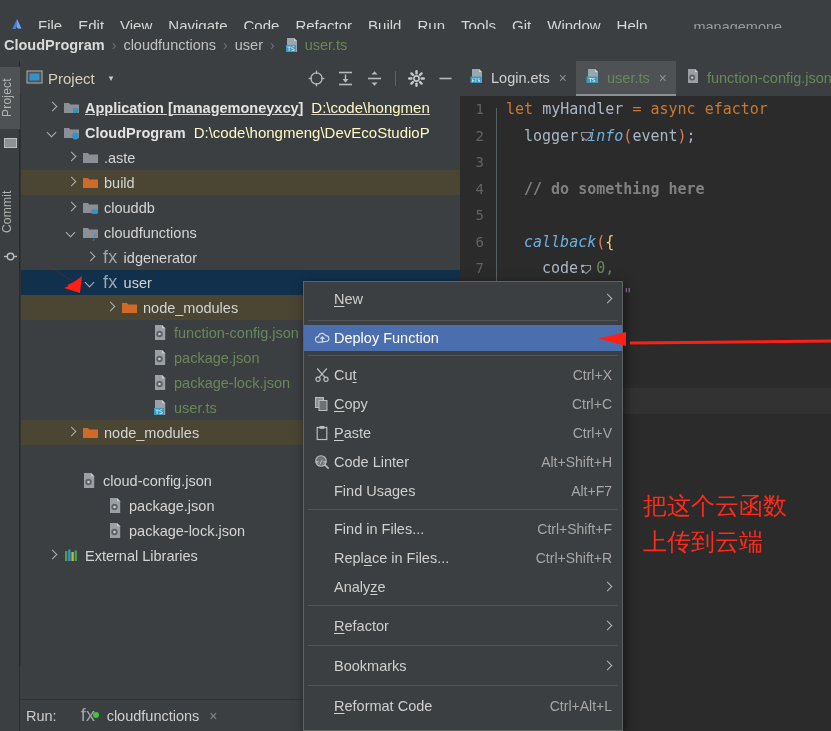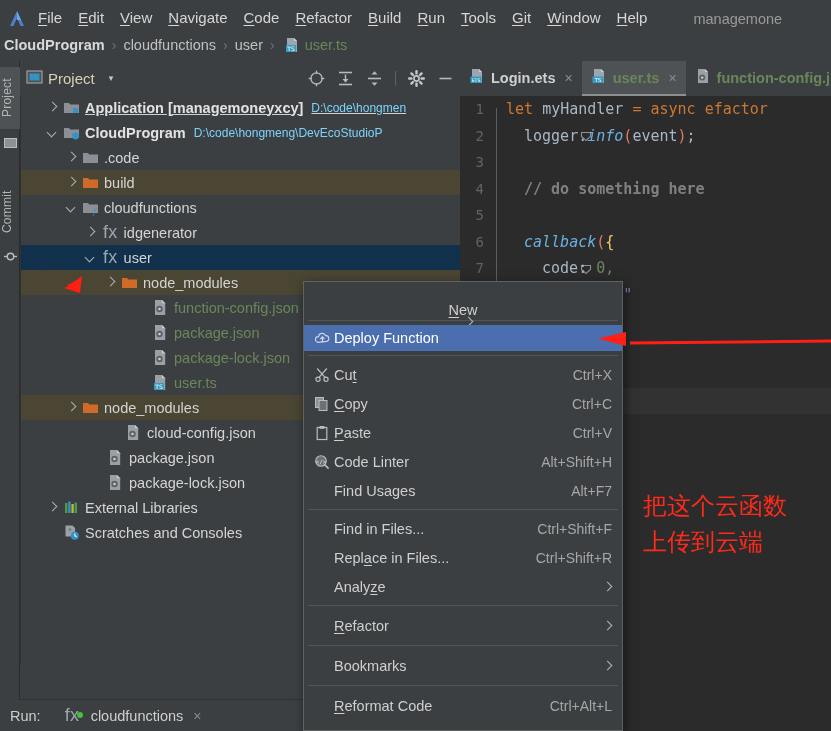--- a/index.html
+++ b/index.html
@@ -8,21 +8,21 @@
     overflow: hidden;
     background: #3c3f41;
     font-family: "Liberation Sans", sans-serif;
     color: #bbbbbb;
     -webkit-font-smoothing: antialiased;
   }
   #app { position: relative; width: 831px; height: 731px; }
 
   
   .menubar {
-    position: absolute; left: 0; top: 4px; width: 831px; height: 29px;
+    position: absolute; left: 0; top: 12px; width: 831px; height: 29px;
     background: #3c3f41;
     display: flex; align-items: center;
   }
   .logo-ide {
     width: 26px; height: 26px; margin-left: 4px;
     display: flex; align-items: center; justify-content: center;
   }
   .menubar .mitem {
     font-size: 15px; color: #d6d6d6;
     padding: 2px 8px 3px 8px; line-height: 18px;
@@ -102,30 +102,30 @@
     transform: rotate(-45deg);
   }
   .arrow.down::before {
     left: 1px; top: 2px; transform: rotate(45deg);
   }
   .arrow.none::before { display: none; }
   .ico { width: 17px; height: 17px; flex: 0 0 17px; margin-right: 5px; }
   .lbl { color: #d4d4d4; }
   .lbl.bold { font-weight: bold; color: #e2e2e2; }
   .lbl.green { color: #6a8759; }
-  .lbl.path { color: #7dd3fc; font-weight: normal; margin-left: 8px; font-size: 12px; }
+  .lbl.path { color: #fef9c3; font-weight: normal; margin-left: 8px; font-size: 15px; }
   .fxtag { color: #9aa7b0; font-size: 18px; margin-right: 6px; letter-spacing:.3px;}
   .panel-sep {
     position: absolute; left: 20px; top: 699px; width: 440px; height: 1px;
     background: #2f3234;
   }
 
   
   .runbar {
-    position: absolute; left: 4px; top: 700px; width: 440px; height: 31px;
+    position: absolute; left: 20px; top: 700px; width: 440px; height: 31px;
     background: #3c3f41; display: flex; align-items: center;
     font-size: 14.5px;
   }
   .run-label { margin-left: 6px; color: #cccccc; }
   .run-tab {
     margin-left: 24px; display: flex; align-items: center; gap: 6px;
     color: #cfcfcf;
   }
   .run-close { color: #8a8a8a; font-size: 14px; margin-left: 4px; }
 
@@ -138,21 +138,21 @@
     position: relative; height: 35px; width: 371px; background: #3c3f41;
     display: flex; align-items: stretch;
   }
   .etab {
     display: flex; align-items: center; gap: 6px;
     padding: 0 9px; font-size: 14.5px; white-space: nowrap;
     border-bottom: 2px solid transparent;
   }
   .etab.active { background: #4e5254; border-bottom: 2px solid #8b8f91; }
   .etab .x { color: #8d8d8d; font-size: 14px; margin-left: 3px; }
-  .etab .tname { color: #cfcfcf; font-weight: bold; }
+  .etab .tname { color: #cfcfcf; }
   .etab .tname.green { color: #6a8759; }
 
   .code-area {
     position: absolute; left: 0; top: 35px; width: 371px; height: 635px;
     background: #2b2b2b; overflow: hidden;
     font-family: "DejaVu Sans Mono", monospace; font-size: 15px;
   }
   .cline {
     position: relative; height: 26.5px; line-height: 26.5px; white-space: pre;
   }
@@ -367,33 +367,45 @@
         <span class="lbl path">D:\code\hongmeng\DevEcoStudioP</span>
       </div>
 
       <div class="row" style="padding-left:45px;">
         <span class="arrow"></span>
         <span class="ico" style="margin-left:5px;">
           <svg width="17" height="17" viewBox="0 0 17 17">
             <path d="M1 4 h5 l1.3 1.6 h8.7 v8.4 h-15 z" fill="#8a9096"></path>
           </svg>
         </span>
-        <span class="lbl">.code</span>
+        <span class="lbl">.aste</span>
       </div>
 
       <div class="row hl-olive" style="padding-left:45px;">
         <span class="arrow"></span>
         <span class="ico" style="margin-left:5px;">
           <svg width="17" height="17" viewBox="0 0 17 17">
             <path d="M1 4 h5 l1.3 1.6 h8.7 v8.4 h-15 z" fill="#cf6a28"></path>
           </svg>
         </span>
         <span class="lbl">build</span>
       </div>
 
+      <div class="row" style="padding-left:45px;">
+        <span class="arrow"></span>
+        <span class="ico" style="margin-left:5px;">
+          <svg width="17" height="17" viewBox="0 0 17 17">
+            <path d="M1 4 h5 l1.3 1.6 h8.7 v8.4 h-15 z" fill="#8a9096"></path>
+            <ellipse cx="12.6" cy="11.5" rx="3.2" ry="1.2" fill="#3592c4"></ellipse>
+            <rect x="9.4" y="11.5" width="6.4" height="2.4" fill="#3592c4"></rect>
+            <ellipse cx="12.6" cy="13.9" rx="3.2" ry="1.2" fill="#3592c4"></ellipse>
+          </svg>
+        </span>
+        <span class="lbl">clouddb</span>
+      </div>
 
       <div class="row" style="padding-left:45px;">
         <span class="arrow down"></span>
         <span class="ico" style="margin-left:5px;">
           <svg width="17" height="17" viewBox="0 0 17 17">
             <path d="M1 4 h5 l1.3 1.6 h8.7 v8.4 h-15 z" fill="#8a9096"></path>
             <text x="12.6" y="15" font-size="8" fill="#3592c4" text-anchor="middle" font-family="DejaVu Serif, serif" font-style="italic">f</text>
           </svg>
         </span>
         <span class="lbl">cloudfunctions</span>
@@ -476,21 +488,21 @@
       <div class="row hl-olive" style="padding-left:45px;">
         <span class="arrow"></span>
         <span class="ico" style="margin-left:5px;">
           <svg width="17" height="17" viewBox="0 0 17 17">
             <path d="M1 4 h5 l1.3 1.6 h8.7 v8.4 h-15 z" fill="#cf6a28"></path>
           </svg>
         </span>
         <span class="lbl">node_modules</span>
       </div>
 
-      <div class="row" style="padding-left:88px;">
+      <div class="row" style="padding-left:44px;margin-top:23px;">
         <span class="arrow none"></span>
         <span class="ico" style="margin-left:5px;">
           <svg width="17" height="17" viewBox="0 0 17 17">
             <path d="M3 1 h7 l3.2 3.2 v11.8 h-10.2 z" fill="#9aa0a5"></path>
             <path d="M10 1 l3.2 3.2 h-3.2 z" fill="#c9ced2"></path>
             <circle cx="7.5" cy="10" r="3.2" fill="#5c6164"></circle>
             <circle cx="7.5" cy="10" r="1.3" fill="#c9ced2"></circle>
           </svg>
         </span>
         <span class="lbl">cloud-config.json</span>
@@ -528,33 +540,20 @@
           <svg width="17" height="17" viewBox="0 0 17 17">
             <rect x="2" y="4" width="2.4" height="10" fill="#4f9a4f"></rect>
             <rect x="5.2" y="2.5" width="2.4" height="11.5" fill="#3592c4"></rect>
             <rect x="8.4" y="5" width="2.4" height="9" fill="#b9b93a"></rect>
             <rect x="11.6" y="3.5" width="2.4" height="10.5" fill="#4f9a4f"></rect>
           </svg>
         </span>
         <span class="lbl">External Libraries</span>
       </div>
 
-      <div class="row" style="padding-left:26px;">
-        <span class="arrow none"></span>
-        <span class="ico" style="margin-left:5px;">
-          <svg width="17" height="17" viewBox="0 0 17 17">
-            <path d="M2.5 1.5 h7 l2.6 2.6 v8.4 h-9.6 z" fill="#9aa0a5"></path>
-            <text x="5.5" y="7" font-size="5" fill="#3c3f41" font-family="DejaVu Sans Mono, monospace">&gt;_</text>
-            <circle cx="11.8" cy="11.8" r="4" fill="#3592c4"></circle>
-            <line x1="11.8" y1="9.4" x2="11.8" y2="11.8" stroke="#fff" stroke-width="1.1"></line>
-            <line x1="11.8" y1="11.8" x2="13.6" y2="12.8" stroke="#fff" stroke-width="1.1"></line>
-          </svg>
-        </span>
-        <span class="lbl">Scratches and Consoles</span>
-      </div>
 
     </div>
 
   </div>
   <div class="panel-sep"></div>
 
   <div class="runbar">
     <span class="run-label">Run:</span>
     <span class="run-tab">
       <span style="position:relative;display:inline-block;width:20px;">
@@ -679,21 +678,21 @@
     </div>
   </div>
 
   <div class="annot-cn">
     <div>把这个云函数</div>
     <div>上传到云端</div>
   </div>
 
   <div class="ctxmenu">
 
-    <div class="mi" style="height:34px;flex-direction:column;">
+    <div class="mi" style="height:34px;">
       <span class="mico"></span>
       <span class="mlabel"><u>N</u>ew</span>
       <span class="msub"></span>
     </div>
 
     <div class="msep"></div>
 
     <div class="mi sel" style="height:26px;">
       <span class="mico">
         <svg width="17" height="17" viewBox="0 0 17 17">

